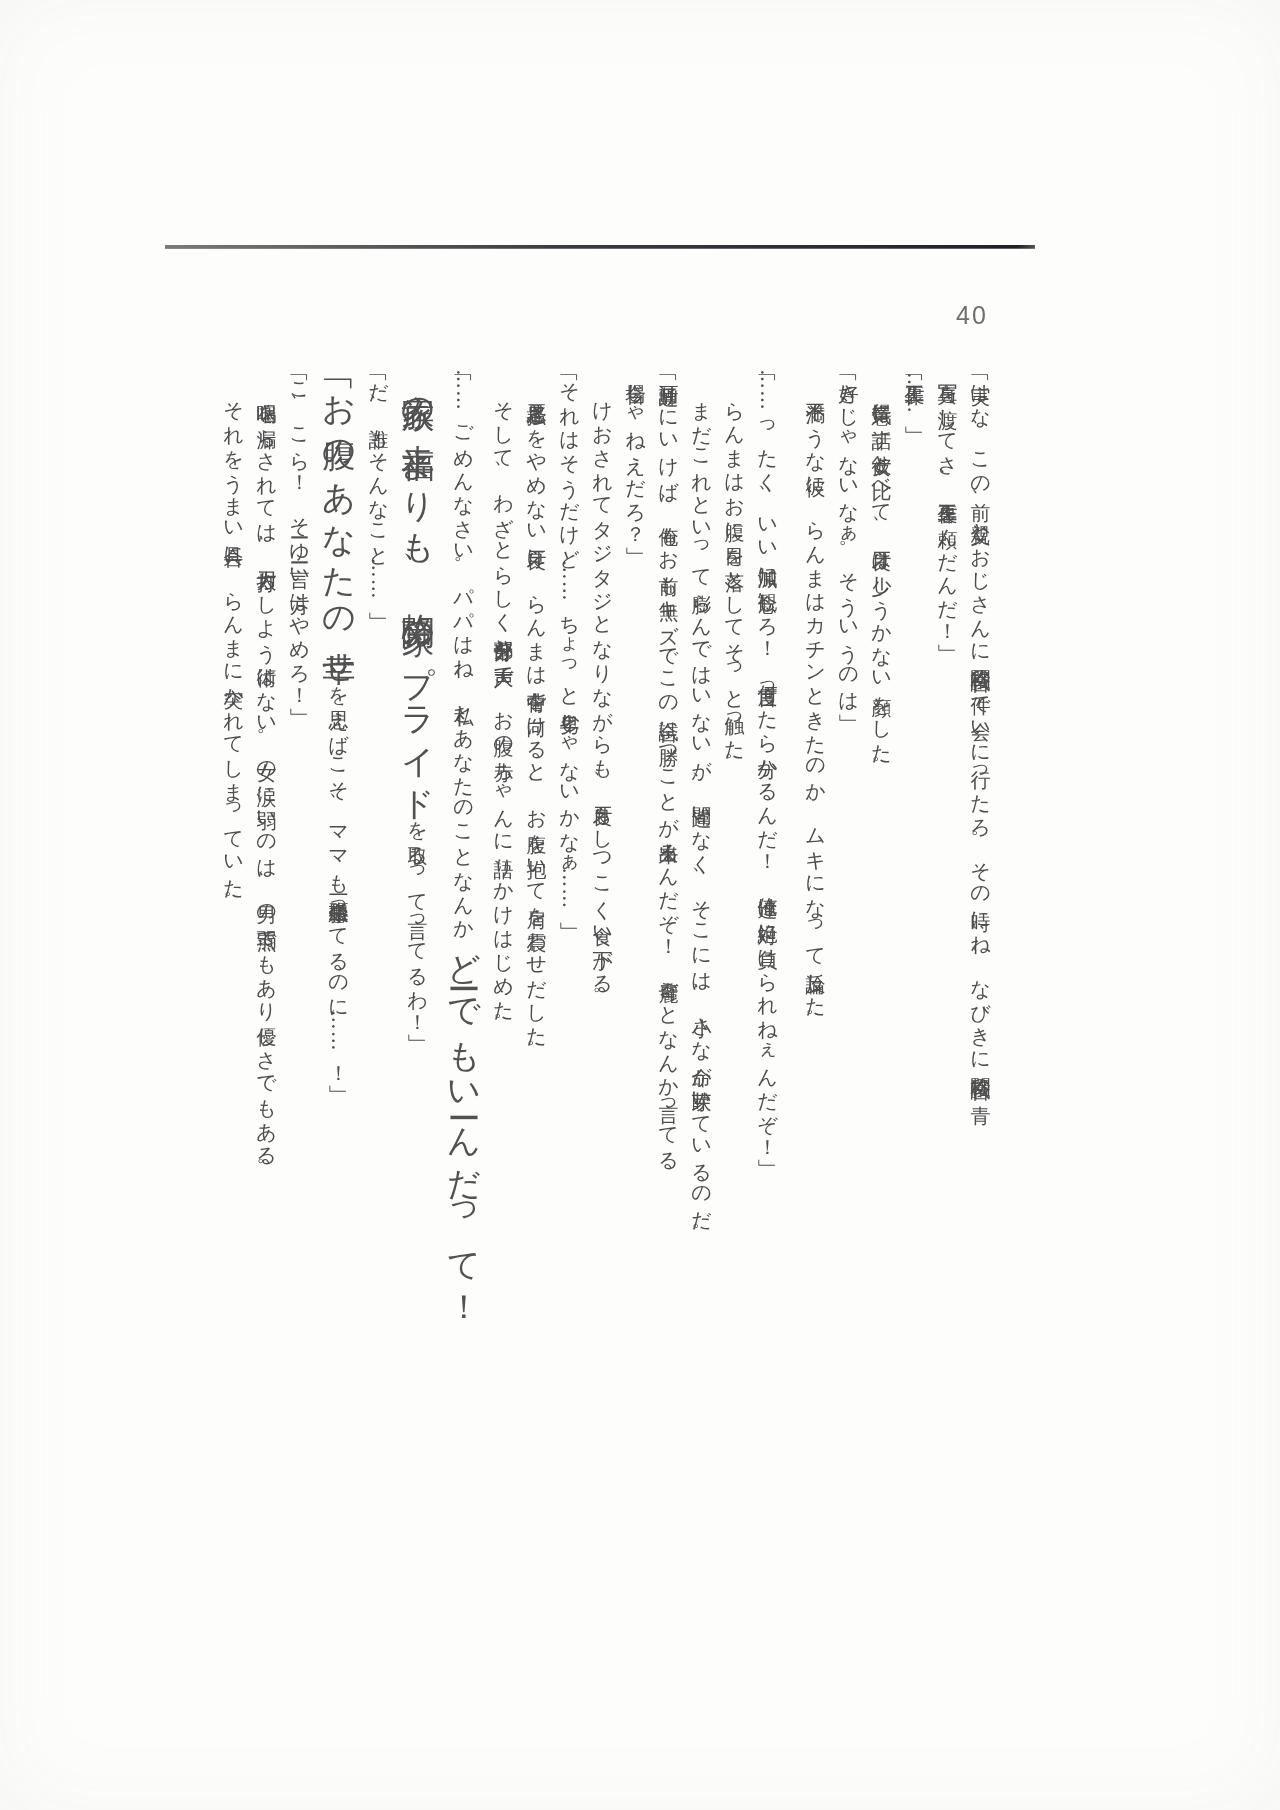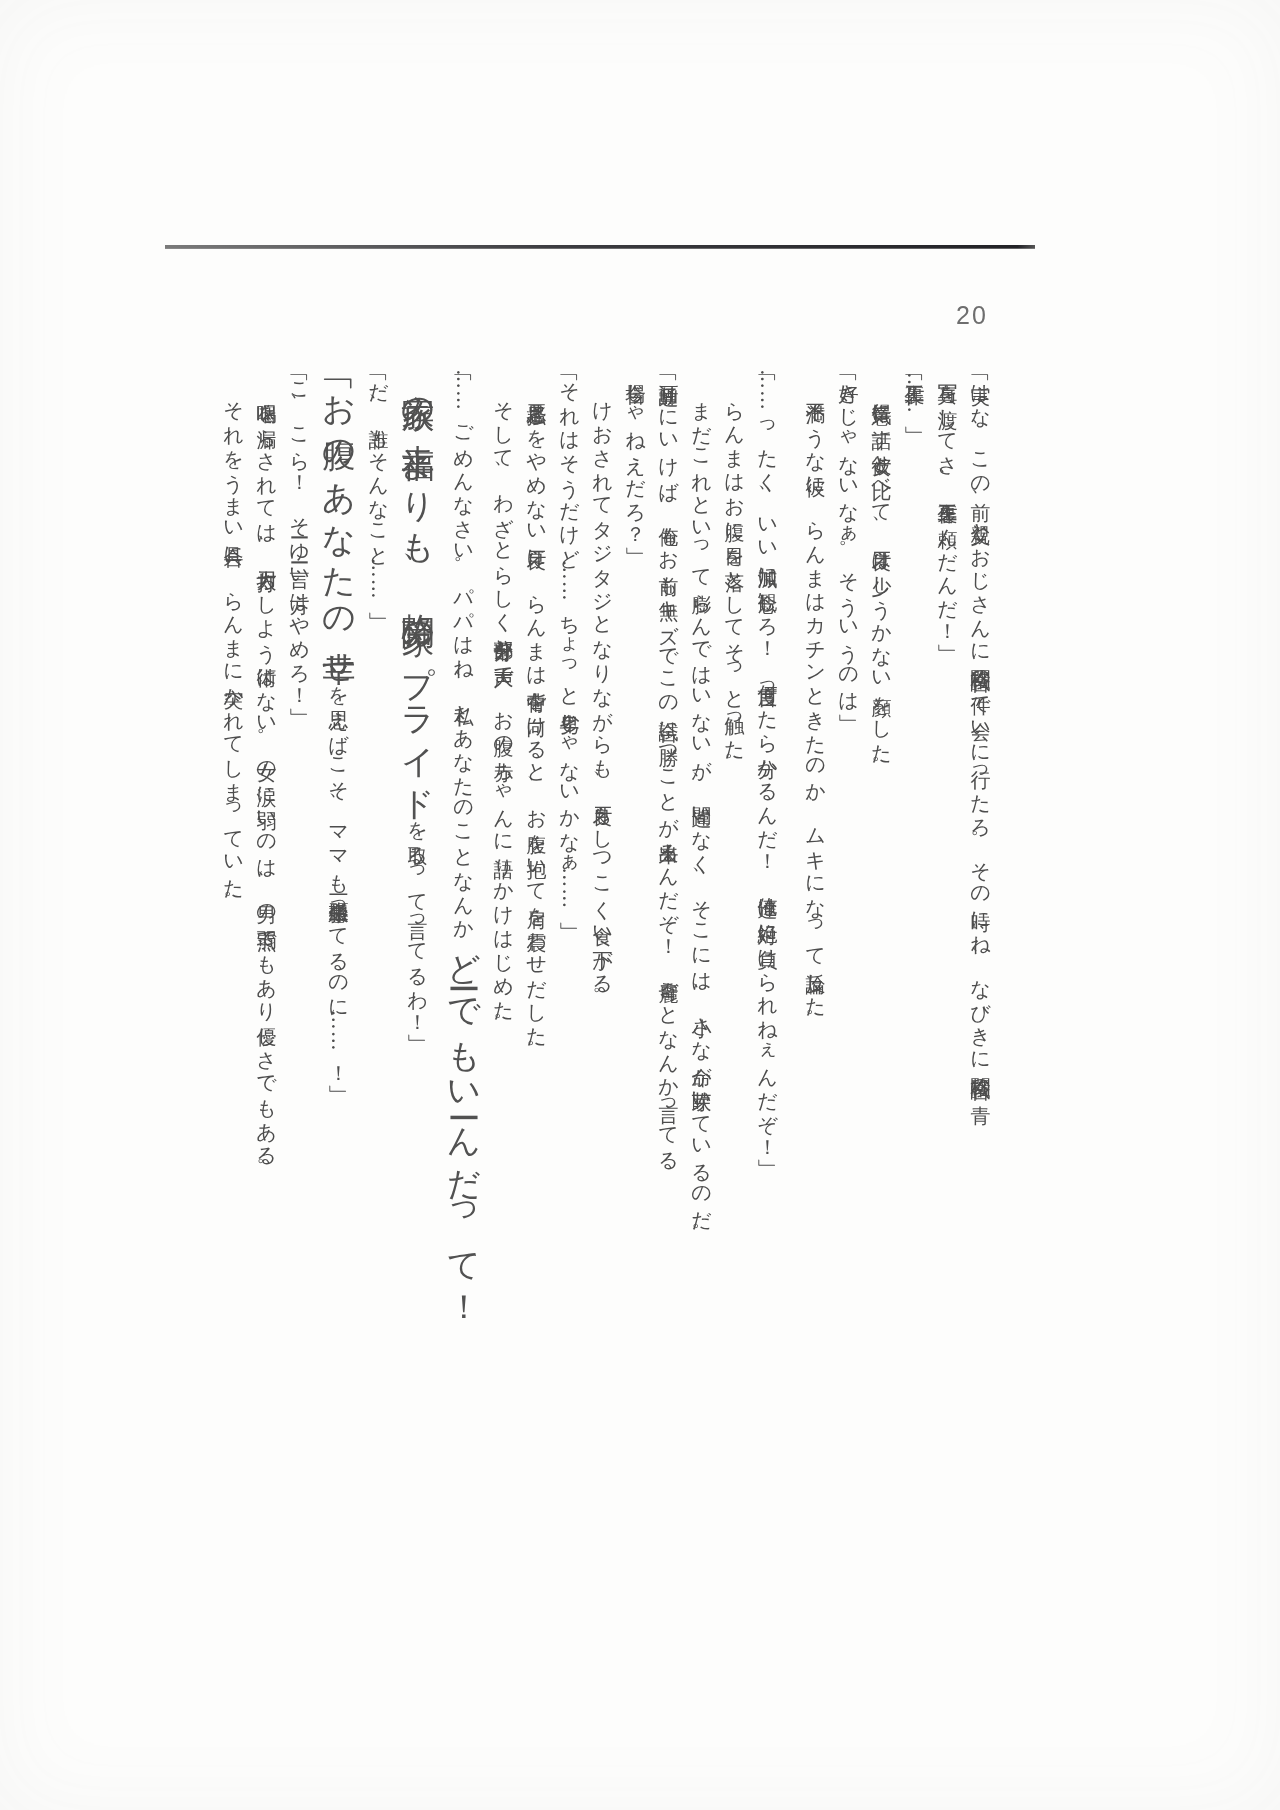--- a/index.html
+++ b/index.html
@@ -74,21 +74,21 @@
     color: #515151;
   }
 </style>
 </head>
 <body>
 
 <div class="page">
 
   <div class="rule"></div>
 
-  <div class="page-number">20</div>
+  <div class="page-number">40</div>
 
   <div class="text-block">
     <div class="col">「実はな、この前、親父とおじさんに格闘試合の件で会いに行ったろ。その時にね、なびきに格闘試合の青</div>
     <div class="col">写真を渡してさ、裏工作を頼んだんだ！」</div>
     <div class="col">「裏工作……」</div>
     <div class="col indent">得意気に話す彼女と比べて、良牙は少しうかない顔をした。</div>
     <div class="col">「好きじゃないなぁ。そういうのは」</div>
     <div class="col indent">不満そうな彼に、らんまはカチンときたのか、ムキになって反論した。</div>
     <div class="col gap">「……ったく、いい加減に観念しろ！　何度言ったら分かるんだ！　俺達は絶対に負けられねぇんだぞ！」</div>
     <div class="col indent">らんまはお腹に目を落としてそっと触った。</div>

